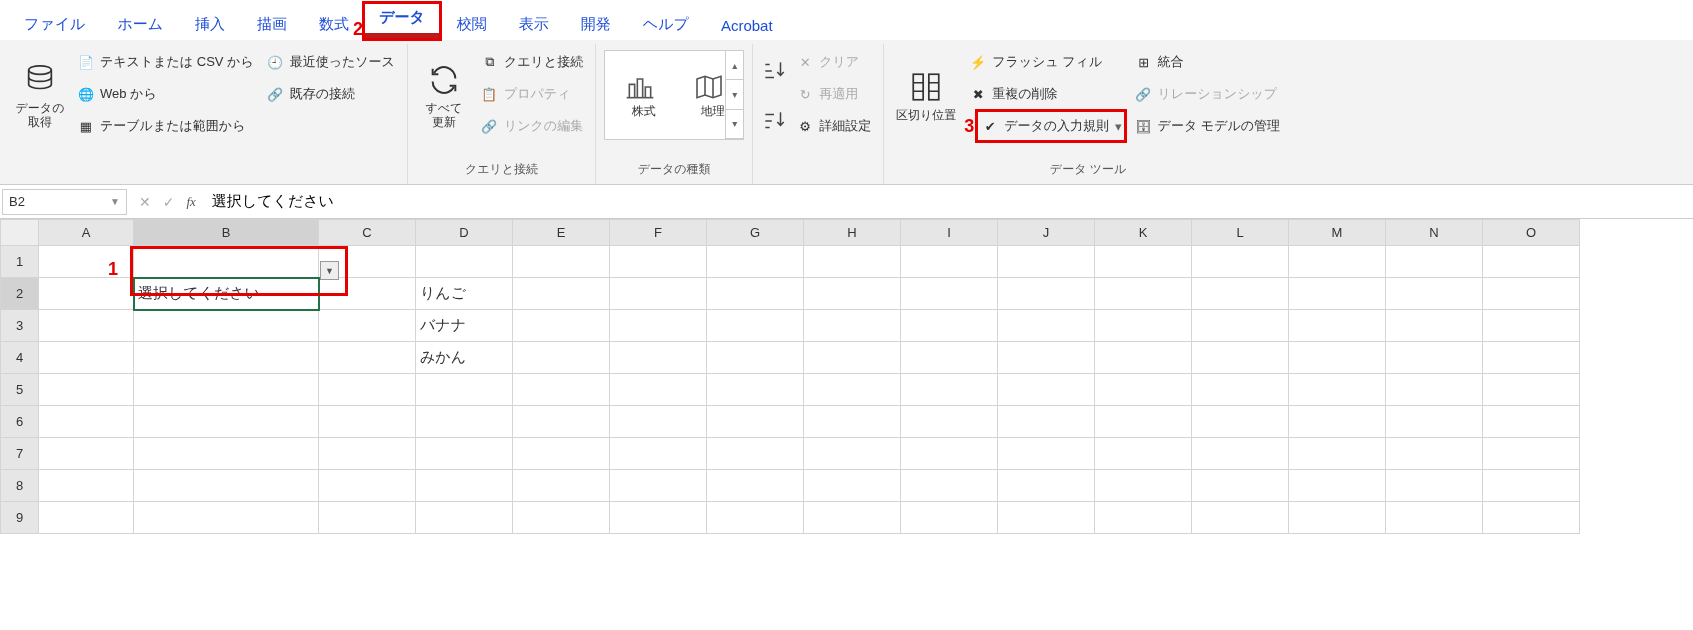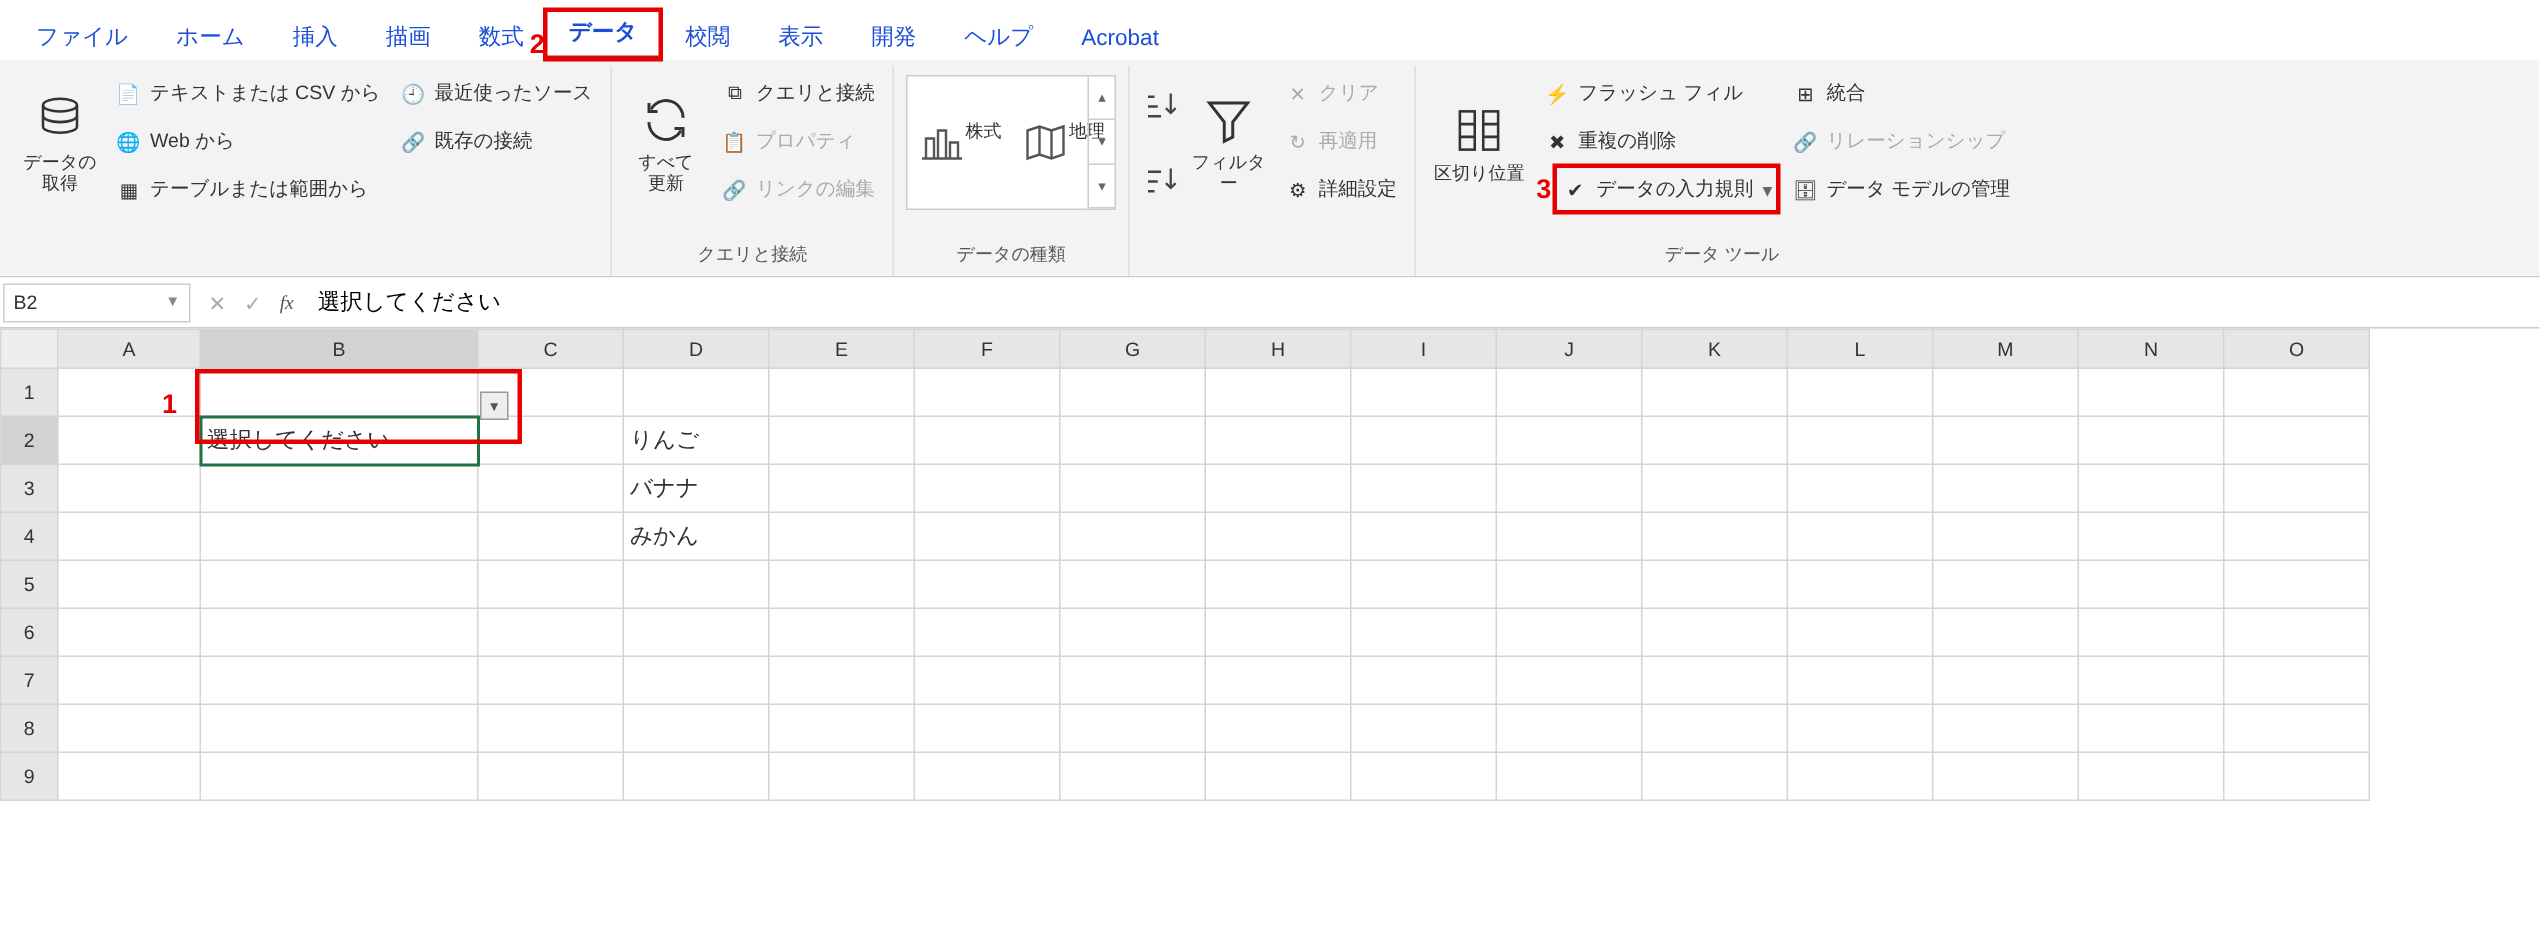--- a/index.html
+++ b/index.html
@@ -1,40 +1,40 @@
 <!DOCTYPE html>
 <html><head>
 <meta charset="utf-8">
 <style>
 * { box-sizing: border-box; margin: 0; padding: 0; }
 body { font-family: "Meiryo UI", "Yu Gothic UI", sans-serif; font-size: 13px; background: #fff; color: #333; user-select: none; }
 
 
 .menubar { display: flex; align-items: flex-end; padding: 4px 8px 0 8px; background: #fff; height: 40px; }
 .menu-tab { padding: 6px 16px 6px 16px; cursor: pointer; color: #1d4ed8; font-size: 15px; text-align: right; }
-.menu-tab.active { border-bottom: 3px solid #b91c1c; font-weight: 600; }
+.menu-tab.active { border-bottom: 7px solid #b91c1c; font-weight: 600; }
 .menu-tab.highlight { outline: 3px solid #e60000; outline-offset: -2px; }
 .num-label { color: #e60000; font-weight: 700; font-size: 18px; display: inline-block; vertical-align: middle; }
 
 
 .ribbon { display: flex; background: #f3f3f3; padding: 4px 4px 0 4px; border-bottom: 1px solid #ccc; height: 145px; }
 .ribbon-group { display: flex; flex-direction: column; border-right: 1px solid #ddd; padding: 2px 6px; }
 .ribbon-group-body { display: flex; flex: 1; align-items: flex-start; }
 .ribbon-group-label { text-align: center; font-size: 12px; color: #555; padding: 2px 0 4px 0; }
 .rb-col { display: flex; flex-direction: column; justify-content: flex-start; margin: 0 2px; }
 .rb-btn-big { display: flex; flex-direction: column; align-items: center; justify-content: center; width: 60px; height: 100px; padding: 4px; text-align: center; font-size: 12px; cursor: pointer; line-height: 1.2; }
 .rb-btn-big .icon { margin-bottom: 4px; }
 .rb-item { display: flex; align-items: center; height: 32px; padding: 2px 4px; font-size: 13px; cursor: pointer; white-space: nowrap; }
 .rb-item .icon { margin-right: 4px; width: 20px; text-align: center; }
 .rb-item.disabled { color: #aaa; cursor: default; }
 .rb-item.highlight { outline: 3px solid #e60000; outline-offset: -2px; }
 
 
 .gallery { width: 140px; height: 90px; border: 1px solid #ccc; background: #fff; display: flex; align-items: center; justify-content: space-around; margin: 4px 2px; position: relative; }
-.gallery .gitem { display: flex; flex-direction: row; align-items: flex-start; font-size: 12px; }
+.gallery .gitem { display: flex; flex-direction: column; align-items: flex-end; font-size: 12px; }
 .gallery .spin { position: absolute; right: 0; top: 0; bottom: 0; width: 18px; border-left: 1px solid #ccc; display: flex; flex-direction: column; }
 .gallery .spin div { flex:1; display:flex; align-items:center; justify-content:center; font-size:10px; color:#666; border-bottom:1px solid #ccc; }
 
 
 .formula-bar { display: flex; align-items: center; height: 34px; border-bottom: 1px solid #ccc; padding: 2px; background:#fff; }
 .namebox { width: 125px; height: 26px; border: 1px solid #ccc; padding: 2px 6px; display: flex; align-items:center; justify-content:space-between; margin-right:4px; background:#fff; }
 .namebox .dd { color:#888; font-size:10px; }
 .fx-btns { display:flex; align-items:center; color:#aaa; padding:0 8px; gap:12px; font-size:14px; }
 .fx-label { font-style: italic; font-family: "Times New Roman", serif; color:#555; margin:0 10px 0 4px; }
 .formula-input { flex:1; height:26px; border:none; padding:2px 6px; font-size:15px; outline:none; }
@@ -199,28 +199,20 @@
             </svg>
           </span>
         <span class="icon" style="cursor:pointer;">
             <svg width="26" height="26" viewBox="0 0 24 24" fill="none" stroke="#444" stroke-width="1.4">
               <path d="M4 6h8M4 12h6M4 18h4"></path>
               <path d="M18 4v12"></path>
               <polyline points="15 13 18 16 21 13"></polyline>
             </svg>
           </span>
       </div>
-      <div class="rb-btn-big">
-        <span class="icon">
-            <svg width="34" height="34" viewBox="0 0 24 24" fill="none" stroke="#333" stroke-width="1.4">
-              <polygon points="3 4 21 4 14 13 14 20 10 22 10 13 3 4"></polygon>
-            </svg>
-          </span>
-        <span>フィルター</span>
-      </div>
       <div class="rb-col">
         <div class="rb-item disabled">
             <span class="icon">✕</span>
             <span>クリア</span>
           </div>
         <div class="rb-item disabled">
             <span class="icon">↻</span>
             <span>再適用</span>
           </div>
         <div class="rb-item">

